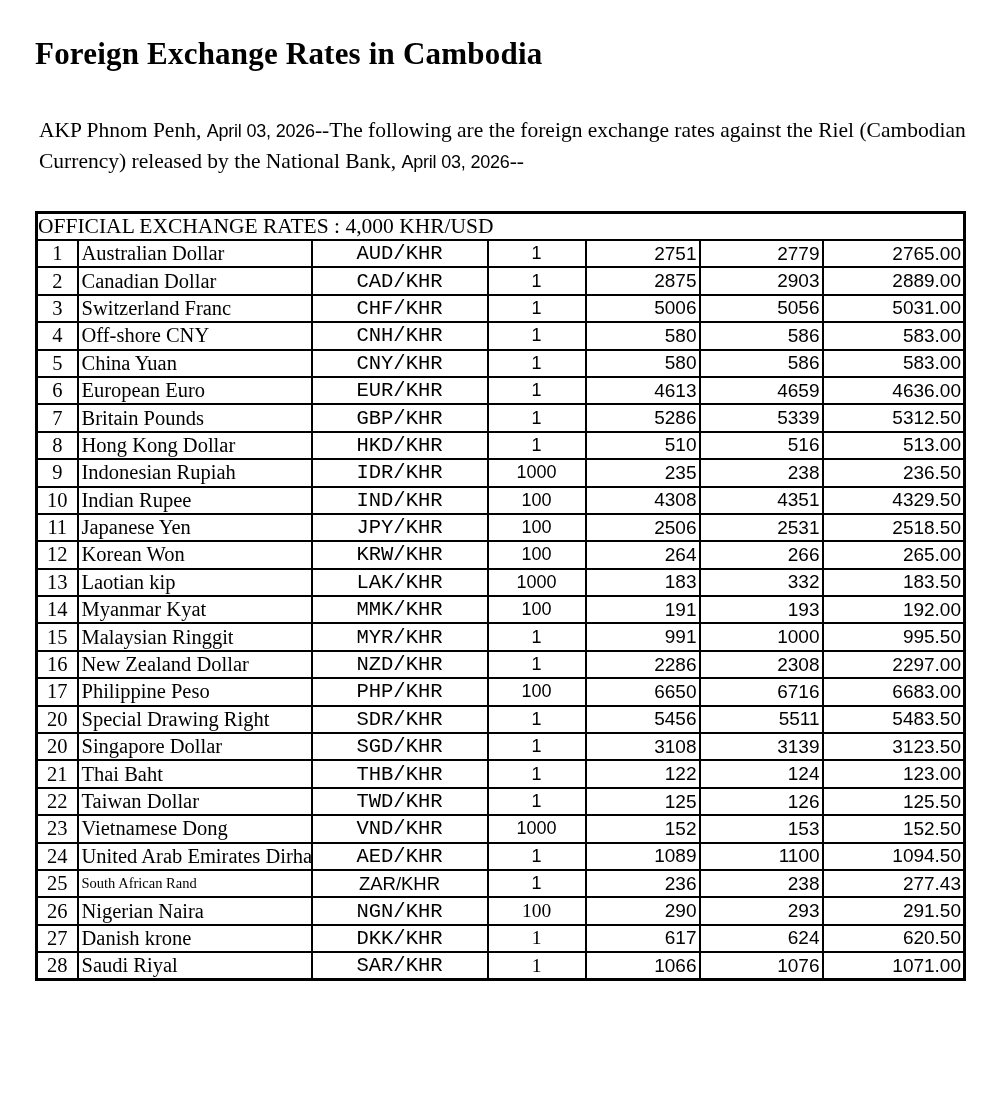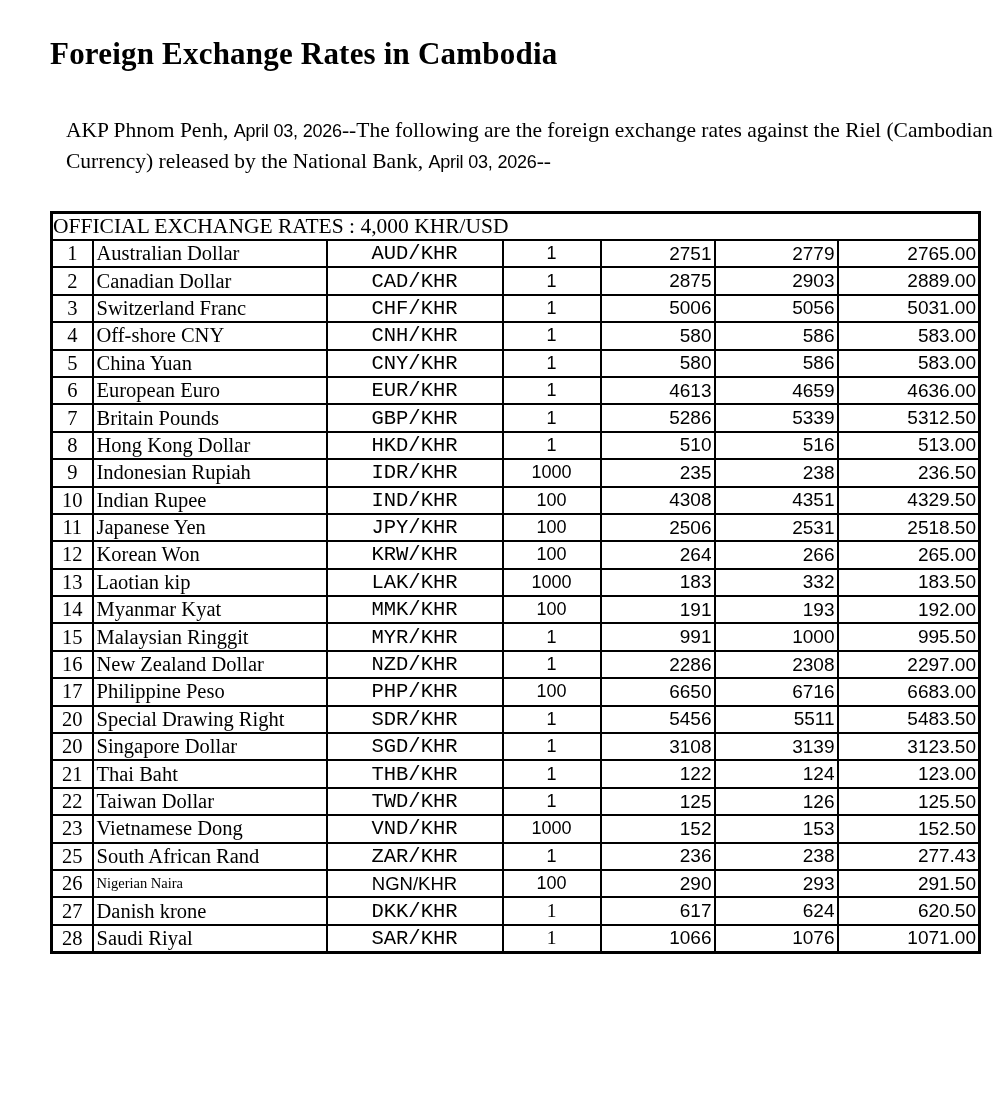--- a/index.html
+++ b/index.html
@@ -6,32 +6,32 @@
   html, body { margin: 0; padding: 0; }
   body {
     width: 1000px;
     height: 1119px;
     background: #ffffff;
     color: #000000;
     font-family: "Liberation Serif", serif;
     position: relative;
     overflow: hidden;
   }
-  .page { padding: 36px 37px 0 50px; }
+  .page { padding: 36px 37px 0 35px; }
 
   .title {
     margin: 0;
     font-size: 31px;
     font-weight: bold;
     font-family: "Liberation Serif", serif;
     letter-spacing: 0.2px;
   }
 
   .intro {
-    margin: 43px 0 0 16px;
+    margin: 43px 0 0 4px;
     font-size: 21.5px;
     line-height: 30px;
     width: 928px;
   }
   .intro .date {
     font-family: "Liberation Sans", sans-serif;
     font-size: 18px;
     letter-spacing: -0.2px;
   }
 
@@ -312,20 +312,29 @@
         <tr>
     <td class="c-no">23</td>
     <td class="c-currency">Vietnamese Dong</td>
     <td class="c-conv">VND/KHR</td>
     <td class="c-unit">1000</td>
     <td class="c-bid">152</td>
     <td class="c-ask">153</td>
     <td class="c-avg">152.50</td>
   </tr>
         <tr>
+    <td class="c-no">24</td>
+    <td class="c-currency">United Arab Emirates Dirham</td>
+    <td class="c-conv">AED/KHR</td>
+    <td class="c-unit">1</td>
+    <td class="c-bid">1089</td>
+    <td class="c-ask">1100</td>
+    <td class="c-avg">1094.50</td>
+  </tr>
+        <tr>
     <td class="c-no">25</td>
     <td class="c-currency">South African Rand</td>
     <td class="c-conv">ZAR/KHR</td>
     <td class="c-unit">1</td>
     <td class="c-bid">236</td>
     <td class="c-ask">238</td>
     <td class="c-avg">277.43</td>
   </tr>
         <tr>
     <td class="c-no">26</td>

